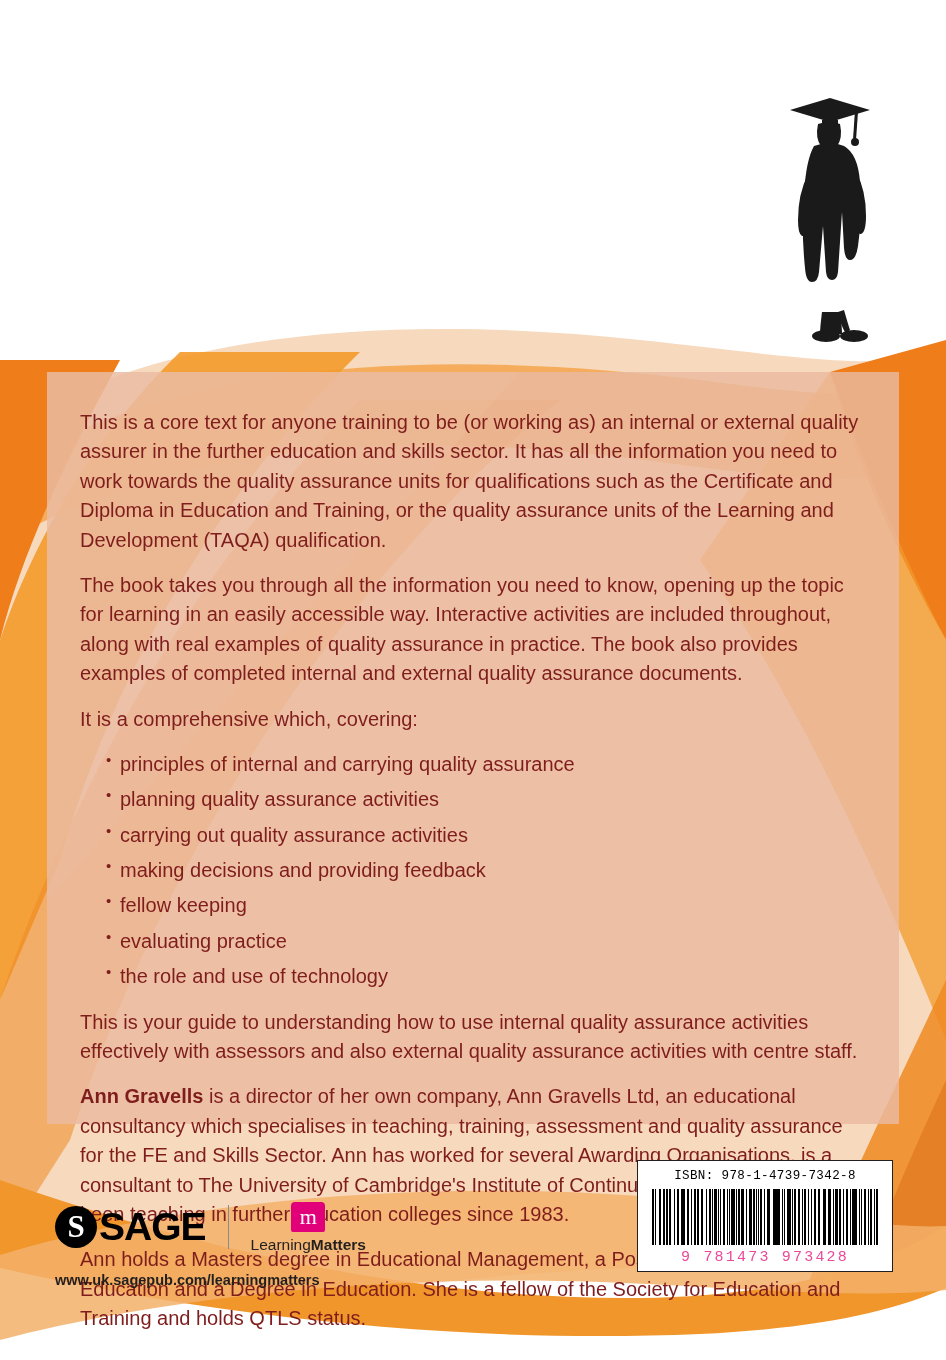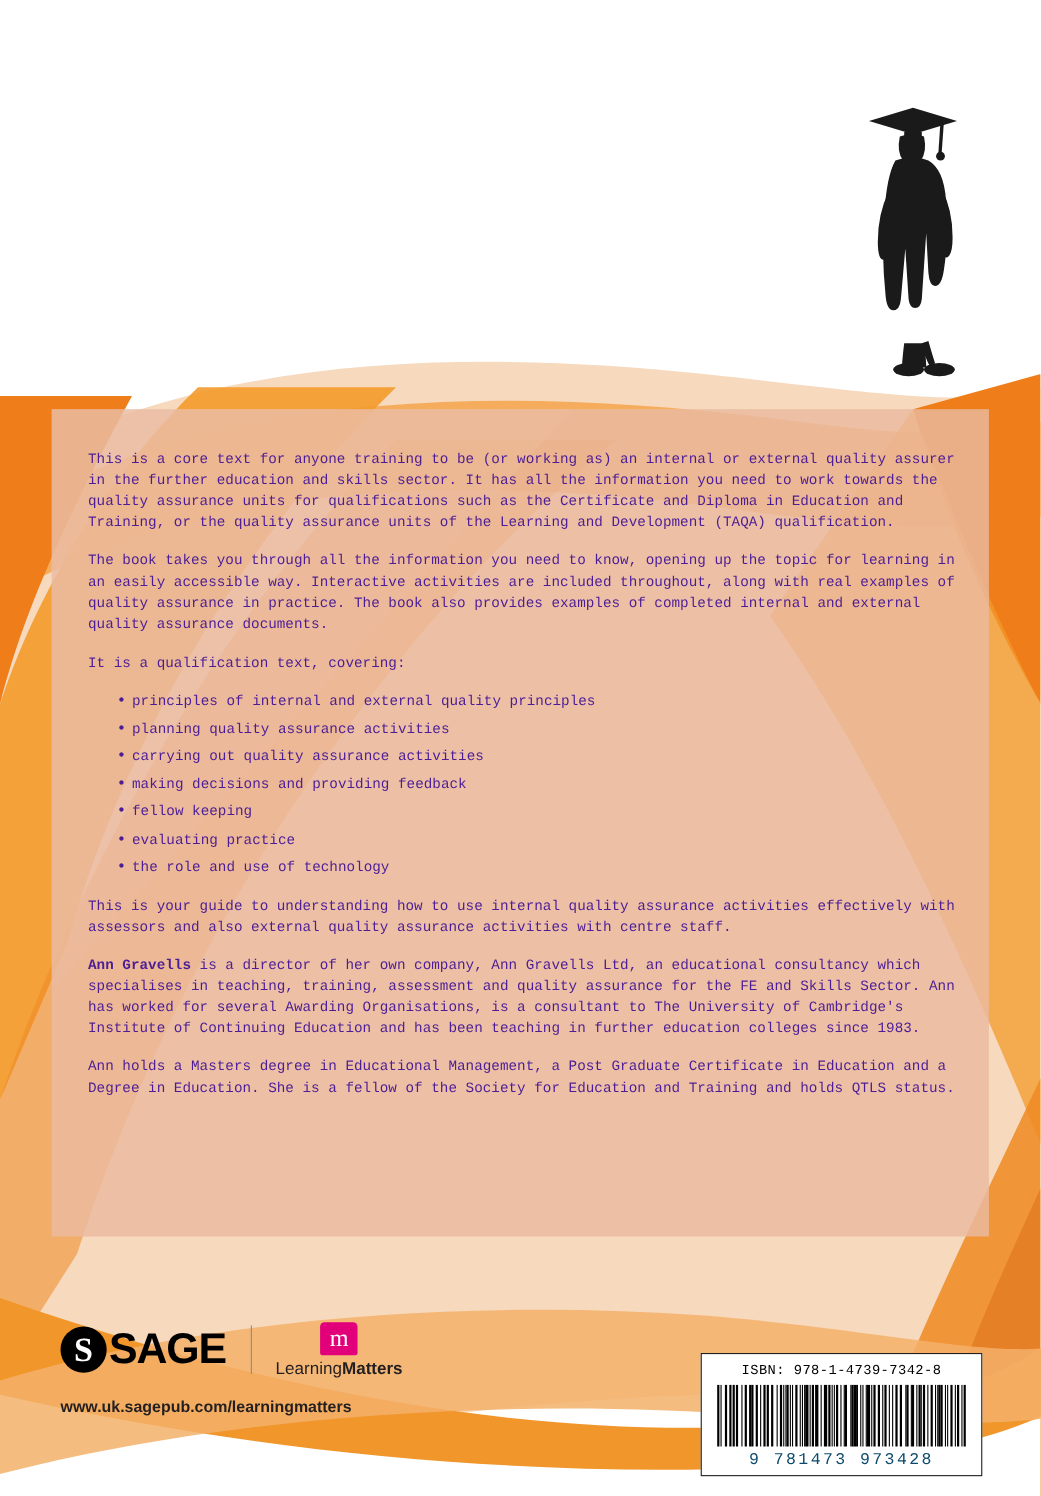--- a/index.html
+++ b/index.html
@@ -56,24 +56,23 @@
     top: 372px;
     width: 852px;
     height: 752px;
     background: rgba(233, 185, 160, 0.72);
   }
   .blurb-inner {
     position: absolute;
     left: 33px;
     top: 36px;
     width: 790px;
-    color: #4c1d95;
-    font-size: 13px;
+    color: #7f1d1d;
+    font-size: 20px;
     line-height: 1.47;
-    font-family: Liberation Mono, monospace;
   }
   .blurb-inner p {
     margin: 0 0 16px 0;
   }
   .blurb-inner ul {
     margin: 2px 0 16px 0;
     padding-left: 26px;
     list-style: none;
   }
   .blurb-inner li {
@@ -165,21 +164,21 @@
     top: 1272px;
     font-size: 14.5px;
     font-weight: 700;
     color: #231f20;
   }
 
   
   .barcode-box {
     position: absolute;
     left: 637px;
-    top: 1230px;
+    top: 1160px;
     width: 254px;
     height: 110px;
     background: #ffffff;
     border: 1px solid #231f20;
   }
   .isbn-text {
     position: absolute;
     left: 0; right: 0;
     top: 8px;
     text-align: center;
@@ -204,21 +203,21 @@
   }
   .barcode-digits {
     position: absolute;
     left: 14px;
     right: 14px;
     bottom: 5px;
     text-align: center;
     font-family: "Liberation Mono", monospace;
     font-size: 15px;
     letter-spacing: 2.2px;
-    color: #0c4a6e;
+    color: #ec4899;
   }
 </style>
 </head>
 <body>
 
 <div class="cover">
 
   <div class="bg-layer">
     <svg width="946" height="1360" viewBox="0 0 946 1360" xmlns="http://www.w3.org/2000/svg">
 
@@ -270,23 +269,23 @@
         <ellipse cx="84" cy="256" rx="14" ry="6"></ellipse>
         <path d="M74 230 q4 14 6 20 l-4 4 q-6 -10 -8 -22 z"></path>
       </g>
     </svg>
   </div>
 
   <div class="blurb">
     <div class="blurb-inner">
       <p>This is a core text for anyone training to be (or working as) an internal or external quality assurer in the further education and skills sector. It has all the information you need to work towards the quality assurance units for qualifications such as the Certificate and Diploma in Education and Training, or the quality assurance units of the Learning and Development (TAQA) qualification.</p>
       <p>The book takes you through all the information you need to know, opening up the topic for learning in an easily accessible way. Interactive activities are included throughout, along with real examples of quality assurance in practice. The book also provides examples of completed internal and external quality assurance documents.</p>
-      <p>It is a qualification text, covering:</p>
+      <p>It is a comprehensive which, covering:</p>
       <ul>
-        <li>principles of internal and external quality principles</li>
+        <li>principles of internal and carrying quality assurance</li>
         <li>planning quality assurance activities</li>
         <li>carrying out quality assurance activities</li>
         <li>making decisions and  providing feedback</li>
         <li>fellow keeping</li>
         <li>evaluating practice</li>
         <li>the role and use of technology</li>
       </ul>
       <p>This is your guide to understanding how to use internal quality assurance activities effectively with assessors and also external quality assurance activities with centre staff.</p>
       <p><span class="author-name">Ann Gravells</span><span> is a director of her own company, Ann Gravells Ltd, an educational consultancy which specialises in teaching, training, assessment and quality assurance for the FE and Skills Sector. Ann has worked for several Awarding Organisations, is a consultant to The University of Cambridge's Institute of Continuing Education and has been teaching in further education colleges since 1983.</span></p>
       <p>Ann holds a Masters degree in Educational Management, a Post Graduate Certificate in Education and a Degree in Education. She is a fellow of the Society for Education and Training and holds QTLS status.</p>

